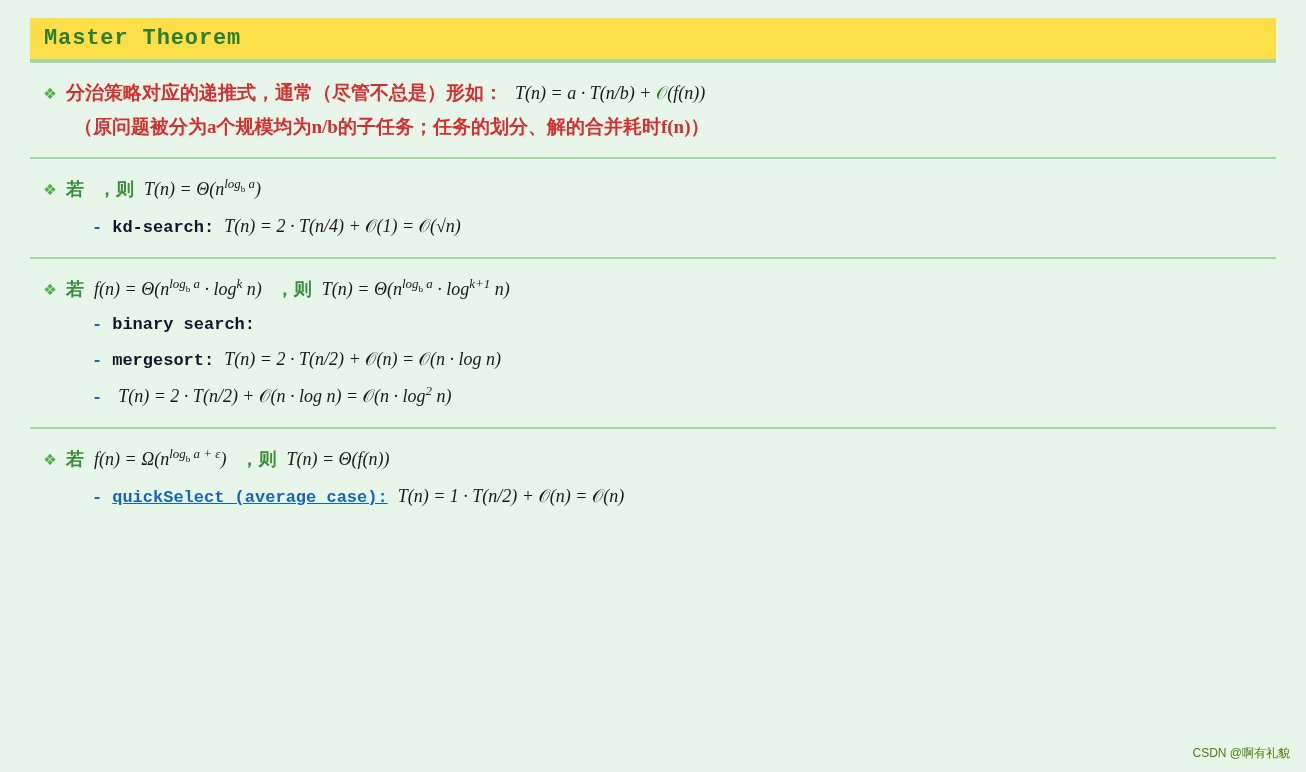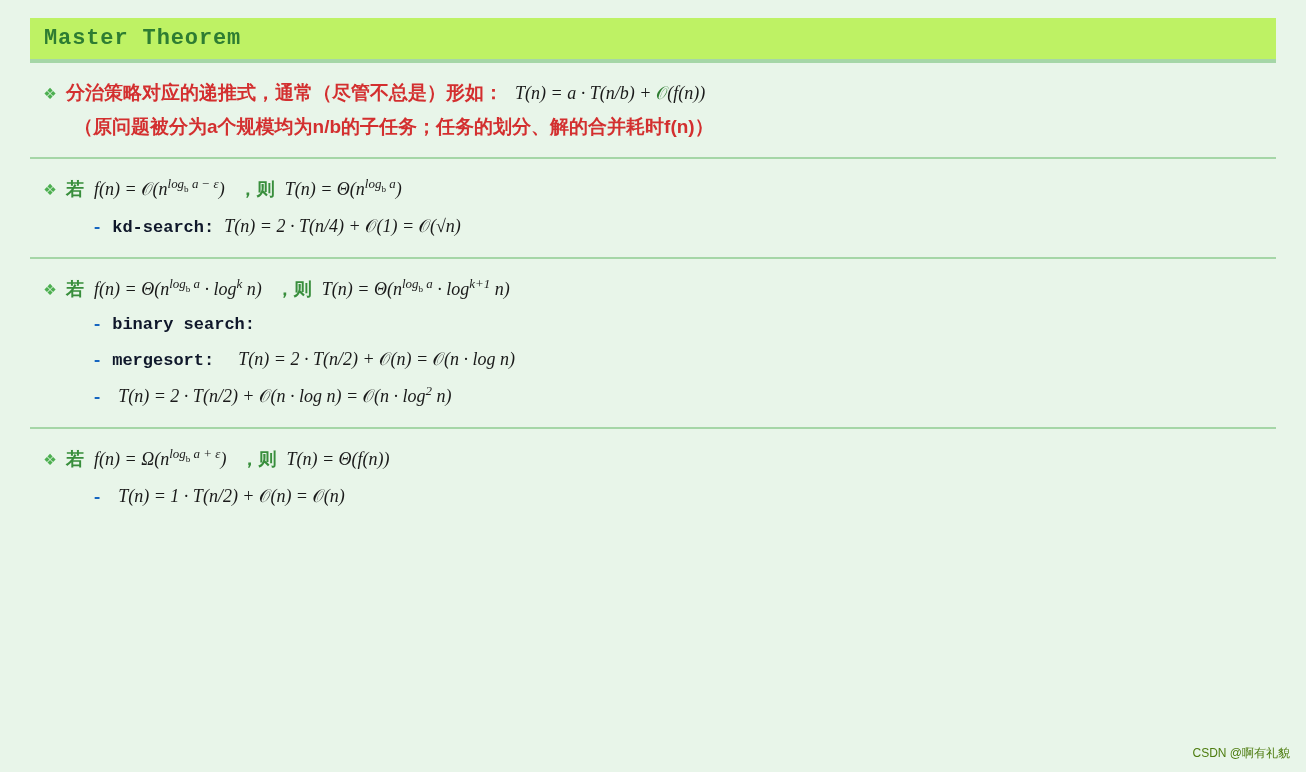--- a/index.html
+++ b/index.html
@@ -15,21 +15,21 @@
 
     .page {
       background: #e8f5e9;
       width: 1306px;
       min-height: 772px;
       padding: 18px 30px 18px 30px;
       position: relative;
     }
 
     .title-bar {
-      background: #bef264;
+      background: #fde047;
       border-bottom: 2px solid #a5d6a7;
       padding: 8px 14px 8px 14px;
       margin-bottom: 0;
       font-size: 22px;
       font-weight: bold;
       color: #2e7d32;
       letter-spacing: 0.04em;
       font-family: 'Courier New', monospace;
     }
 
@@ -53,21 +53,21 @@
 
     .bullet {
       color: #4caf50;
       font-size: 20px;
       margin-right: 6px;
     }
 
     .zh-bold-red {
       color: #d32f2f;
       font-weight: bold;
-      font-family: Liberation Sans, sans-serif;
+      font-family: Liberation Serif, serif;
       font-size: 19px;
     }
 
     .zh-normal {
       color: #388e3c;
       font-family: 'Microsoft YaHei', 'SimHei', Arial, sans-serif;
       font-size: 18px;
       font-weight: bold;
     }
 
@@ -155,23 +155,20 @@
     </div>
     <div class="second-line">
       <span class="zh-bold-red">（原问题被分为a个规模均为n/b的子任务；任务的划分、解的合并耗时f(n)）</span>
     </div>
   </div>
 
   <div class="section">
     <div class="main-line">
       <span class="bullet">❖</span>
       <span class="zh-normal">若</span>
-      <span class="math" style="margin-left:6px;">
-        <i>f</i>(<i>n</i>)&nbsp;=&nbsp;<span style="font-style:normal; font-family:'Times New Roman',serif;">𝒪</span>(<i>n</i><sup>log<sub style="font-size:0.7em;font-style:normal;">b</sub> <i>a</i>&nbsp;−&nbsp;ε</sup>)
-      </span>
       <span class="zh-normal" style="margin-left:10px;">，则</span>
       <span class="math" style="margin-left:6px;">
         <i>T</i>(<i>n</i>)&nbsp;=&nbsp;Θ(<i>n</i><sup>log<sub style="font-size:0.7em;font-style:normal;">b</sub> <i>a</i></sup>)
       </span>
     </div>
     <div class="sub-line">
       <span class="dash">-</span>
       <span class="algo-name">kd-search:</span>
       <span class="math" style="margin-left:6px;">
         <i>T</i>(<i>n</i>)&nbsp;=&nbsp;2&nbsp;·&nbsp;<i>T</i>(<i>n</i>/4)&nbsp;+&nbsp;<span style="font-style:normal;font-family:'Times New Roman',serif;">𝒪</span>(1)&nbsp;=&nbsp;<span style="font-style:normal;font-family:'Times New Roman',serif;">𝒪</span>(<span style="font-style:normal;">√</span><i>n</i>)
@@ -191,21 +188,21 @@
         <i>T</i>(<i>n</i>)&nbsp;=&nbsp;Θ(<i>n</i><sup>log<sub style="font-size:0.7em;font-style:normal;">b</sub> <i>a</i></sup>&nbsp;·&nbsp;log<sup><i>k</i>+1</sup>&nbsp;<i>n</i>)
       </span>
     </div>
     <div class="sub-line">
       <span class="dash">-</span>
       <span class="algo-name">binary search:</span>
     </div>
     <div class="sub-line">
       <span class="dash">-</span>
       <span class="algo-name">mergesort:</span>
-      <span class="math" style="margin-left:20px;">
+      <span class="math" style="margin-left:6px;">
         <i>T</i>(<i>n</i>)&nbsp;=&nbsp;2&nbsp;·&nbsp;<i>T</i>(<i>n</i>/2)&nbsp;+&nbsp;<span style="font-style:normal;font-family:'Times New Roman',serif;">𝒪</span>(<i>n</i>)&nbsp;=&nbsp;<span style="font-style:normal;font-family:'Times New Roman',serif;">𝒪</span>(<i>n</i>&nbsp;·&nbsp;log&nbsp;<i>n</i>)
       </span>
     </div>
     <div class="sub-line">
       <span class="dash">-</span>
       <span class="math" style="margin-left:6px;">
         <i>T</i>(<i>n</i>)&nbsp;=&nbsp;2&nbsp;·&nbsp;<i>T</i>(<i>n</i>/2)&nbsp;+&nbsp;<span style="font-style:normal;font-family:'Times New Roman',serif;">𝒪</span>(<i>n</i>&nbsp;·&nbsp;log&nbsp;<i>n</i>)&nbsp;=&nbsp;<span style="font-style:normal;font-family:'Times New Roman',serif;">𝒪</span>(<i>n</i>&nbsp;·&nbsp;log<sup>2</sup>&nbsp;<i>n</i>)
       </span>
     </div>
   </div>
@@ -217,20 +214,21 @@
       <span class="math" style="margin-left:6px;">
         <i>f</i>(<i>n</i>)&nbsp;=&nbsp;Ω(<i>n</i><sup>log<sub style="font-size:0.7em;font-style:normal;">b</sub> <i>a</i>&nbsp;+&nbsp;ε</sup>)
       </span>
       <span class="zh-normal" style="margin-left:10px;">，则</span>
       <span class="math" style="margin-left:6px;text-align:right;">
         <i>T</i>(<i>n</i>)&nbsp;=&nbsp;Θ(<i>f</i>(<i>n</i>))
       </span>
     </div>
     <div class="sub-line">
       <span class="dash">-</span>
+      <span class="algo-name-underline">quickSelect (average case):</span>
       <span class="math" style="margin-left:6px;text-align:center;">
         <i>T</i>(<i>n</i>)&nbsp;=&nbsp;1&nbsp;·&nbsp;<i>T</i>(<i>n</i>/2)&nbsp;+&nbsp;<span style="font-style:normal;font-family:'Times New Roman',serif;">𝒪</span>(<i>n</i>)&nbsp;=&nbsp;<span style="font-style:normal;font-family:'Times New Roman',serif;">𝒪</span>(<i>n</i>)
       </span>
     </div>
   </div>
 
   <div class="watermark">CSDN @啊有礼貌</div>
 
 </div>
 

